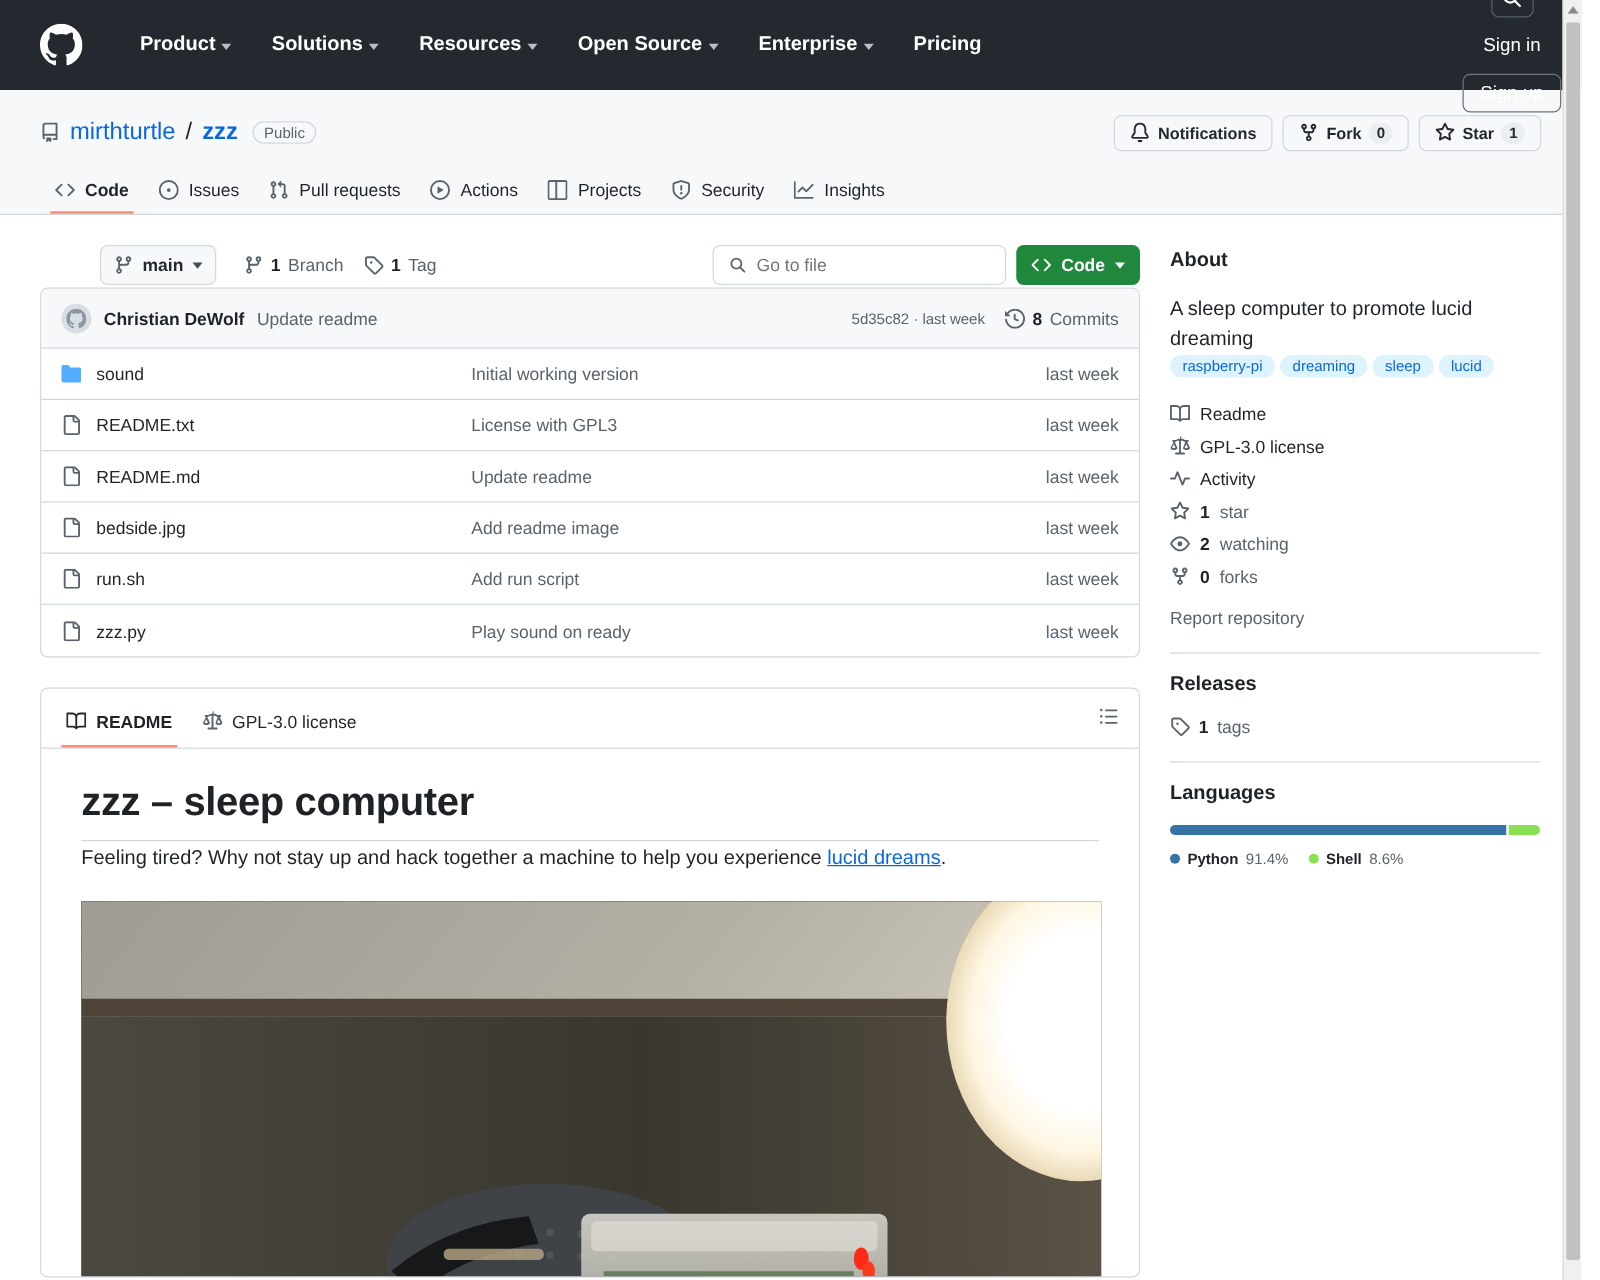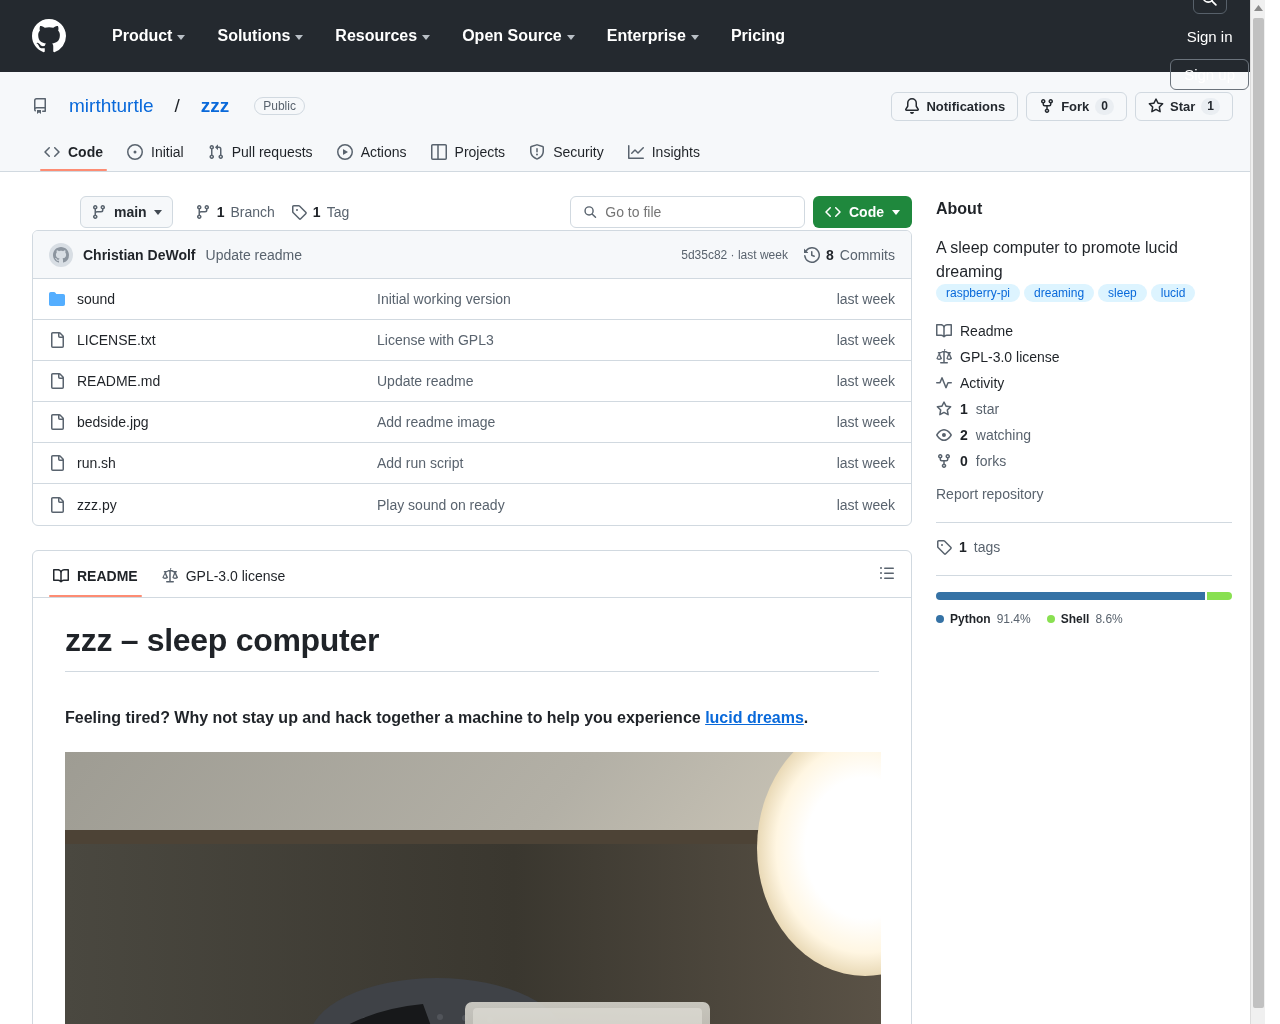--- a/index.html
+++ b/index.html
@@ -36,21 +36,21 @@
   }
   .signin-link { color: #ffffff; font-size: 15px; cursor: pointer; padding: 0 4px; }
   .signup-btn {
     color: #ffffff; font-size: 15px; border: 1px solid #6b737c;
     border-radius: 6px; padding: 6px 13px; cursor: pointer;
   }
 
   
   .repo-head { background: #f6f8fa; border-bottom: 1px solid #d1d9e0; padding: 16px 32px 0 32px; }
   .repo-title-row { display: flex; align-items: center; height: 36px; }
-  .repo-title { display: flex; align-items: center; gap: 21px; font-size: 19px; }
+  .repo-title { display: flex; align-items: center; gap: 8px; font-size: 19px; }
   .repo-owner { color: #0969da; cursor: pointer; }
   .repo-slash { color: #1f2328; font-weight: 400; }
   .repo-name { color: #0969da; font-weight: 600; cursor: pointer; }
   .vis-badge {
     font-size: 12px; color: #59636e; border: 1px solid #d1d9e0;
     border-radius: 2em; padding: 1px 8px; margin-left: 4px;
   }
   .repo-actions { margin-left: auto; display: flex; align-items: flex-end; gap: 8px; padding-left: 24px; }
   .btn-sm {
     display: flex; align-items: center; gap: 6px;
@@ -161,21 +161,21 @@
   .readme-tab.active::after {
     content: ""; position: absolute; left: 8px; right: 8px; bottom: -1px;
     height: 2px; background: #fd8c73; border-radius: 6px;
   }
   .outline-btn { margin-left: auto; padding: 6px 8px 12px 8px; cursor: pointer; }
   .readme-body { padding: 24px 32px 0 32px; }
   .readme-h1 {
     font-size: 32px; font-weight: 600; color: #1f2328;
     padding-bottom: 12px; border-bottom: 1px solid #d1d9e0; letter-spacing: -0.3px;
   }
-  .readme-p { font-size: 16px; color: #1f2328; margin-top: 34px; line-height: 1.5; font-weight: bold; }
+  .readme-p { font-size: 16px; color: #1f2328; margin-top: 2px; line-height: 1.5; }
   .readme-p a { color: #0969da; text-decoration: underline; }
   .readme-photo {
     width: 816px; height: 300px; margin-top: 22px; position: relative;
     overflow: hidden; background: #3c3a33;
   }
 
   
   .side-h { font-size: 16px; font-weight: 600; color: #1f2328; }
   .side-desc { font-size: 16px; color: #1f2328; margin-top: 18px; line-height: 1.5; }
   .topics { display: flex; flex-wrap: wrap; gap: 4px; }
@@ -304,21 +304,21 @@
         <svg width="16" height="16" viewBox="0 0 16 16" fill="#59636e">
             <path d="m11.28 3.22 4.25 4.25a.75.75 0 0 1 0 1.06l-4.25 4.25a.749.749 0 0 1-1.275-.326.749.749 0 0 1 .215-.734L13.94 8l-3.72-3.72a.749.749 0 0 1 .326-1.275.749.749 0 0 1 .734.215Zm-6.56 0a.751.751 0 0 1 1.042.018.751.751 0 0 1 .018 1.042L2.06 8l3.72 3.72a.749.749 0 0 1-.326 1.275.749.749 0 0 1-.734-.215L.47 8.53a.75.75 0 0 1 0-1.06Z"></path>
           </svg>
         <span>Code</span>
       </div>
       <div class="repo-tab">
         <svg width="16" height="16" viewBox="0 0 16 16" fill="#59636e">
             <path d="M8 9.5a1.5 1.5 0 1 0 0-3 1.5 1.5 0 0 0 0 3Z"></path>
             <path d="M8 0a8 8 0 1 1 0 16A8 8 0 0 1 8 0ZM1.5 8a6.5 6.5 0 1 0 13 0 6.5 6.5 0 0 0-13 0Z"></path>
           </svg>
-        <span>Initial</span>
+        <span>Issues</span>
       </div>
       <div class="repo-tab">
         <svg width="16" height="16" viewBox="0 0 16 16" fill="#59636e">
             <path d="M1.5 3.25a2.25 2.25 0 1 1 3 2.122v5.256a2.251 2.251 0 1 1-1.5 0V5.372A2.25 2.25 0 0 1 1.5 3.25Zm5.677-.177L9.573.677A.25.25 0 0 1 10 .854V2.5h1A2.5 2.5 0 0 1 13.5 5v5.628a2.251 2.251 0 1 1-1.5 0V5a1 1 0 0 0-1-1h-1v1.646a.25.25 0 0 1-.427.177L7.177 3.427a.25.25 0 0 1 0-.354ZM3.75 2.5a.75.75 0 1 0 0 1.5.75.75 0 0 0 0-1.5Zm0 9.5a.75.75 0 1 0 0 1.5.75.75 0 0 0 0-1.5Zm8.25.75a.75.75 0 1 0 1.5 0 .75.75 0 0 0-1.5 0Z"></path>
           </svg>
         <span>Pull requests</span>
       </div>
       <div class="repo-tab">
         <svg width="16" height="16" viewBox="0 0 16 16" fill="#59636e">
             <path d="M8 0a8 8 0 1 1 0 16A8 8 0 0 1 8 0ZM1.5 8a6.5 6.5 0 1 0 13 0 6.5 6.5 0 0 0-13 0Zm4.879-2.773 4.264 2.559a.25.25 0 0 1 0 .428l-4.264 2.559A.25.25 0 0 1 6 10.559V5.442a.25.25 0 0 1 .379-.215Z"></path>
@@ -420,21 +420,21 @@
           <span class="file-name">sound</span>
           <span class="file-commit">Initial working version</span>
           <span class="file-age">last week</span>
         </div>
         <div class="file-row">
           <span class="file-icon">
             <svg width="16" height="16" viewBox="0 0 16 16" fill="#59636e">
                 <path d="M2 1.75C2 .784 2.784 0 3.75 0h6.586c.464 0 .909.184 1.237.513l2.914 2.914c.329.328.513.773.513 1.237v9.586A1.75 1.75 0 0 1 13.25 16h-9.5A1.75 1.75 0 0 1 2 14.25Zm1.75-.25a.25.25 0 0 0-.25.25v12.5c0 .138.112.25.25.25h9.5a.25.25 0 0 0 .25-.25V6h-2.75A1.75 1.75 0 0 1 9 4.25V1.5Zm6.75.062V4.25c0 .138.112.25.25.25h2.688l-.011-.013-2.914-2.914-.013-.011Z"></path>
               </svg>
           </span>
-          <span class="file-name">LICENSE.txt</span>
+          <span class="file-name">README.txt</span>
           <span class="file-commit">License with GPL3</span>
           <span class="file-age">last week</span>
         </div>
         <div class="file-row">
           <span class="file-icon">
             <svg width="16" height="16" viewBox="0 0 16 16" fill="#59636e">
                 <path d="M2 1.75C2 .784 2.784 0 3.75 0h6.586c.464 0 .909.184 1.237.513l2.914 2.914c.329.328.513.773.513 1.237v9.586A1.75 1.75 0 0 1 13.25 16h-9.5A1.75 1.75 0 0 1 2 14.25Zm1.75-.25a.25.25 0 0 0-.25.25v12.5c0 .138.112.25.25.25h9.5a.25.25 0 0 0 .25-.25V6h-2.75A1.75 1.75 0 0 1 9 4.25V1.5Zm6.75.062V4.25c0 .138.112.25.25.25h2.688l-.011-.013-2.914-2.914-.013-.011Z"></path>
               </svg>
           </span>
           <span class="file-name">README.md</span>
@@ -619,29 +619,31 @@
           <svg width="16" height="16" viewBox="0 0 16 16" fill="#59636e">
               <path d="M5 5.372v.878c0 .414.336.75.75.75h4.5a.75.75 0 0 0 .75-.75v-.878a2.25 2.25 0 1 1 1.5 0v.878a2.25 2.25 0 0 1-2.25 2.25h-1.5v2.128a2.251 2.251 0 1 1-1.5 0V8.5h-1.5A2.25 2.25 0 0 1 3.5 6.25v-.878a2.25 2.25 0 1 1 1.5 0ZM5 3.25a.75.75 0 1 0-1.5 0 .75.75 0 0 0 1.5 0Zm6.75.75a.75.75 0 1 0 0-1.5.75.75 0 0 0 0 1.5Zm-3 8.75a.75.75 0 1 0-1.5 0 .75.75 0 0 0 1.5 0Z"></path>
             </svg>
           <b>0</b>
           <span>forks</span>
         </div>
         <div class="side-report">Report repository</div>
       </div>
 
       <div class="side-sep"></div>
+      <div class="side-h">Releases</div>
       <div class="tags-row">
         <svg width="16" height="16" viewBox="0 0 16 16" fill="#59636e">
             <path d="M1 7.775V2.75C1 1.784 1.784 1 2.75 1h5.025c.464 0 .91.184 1.238.513l6.25 6.25a1.75 1.75 0 0 1 0 2.474l-5.026 5.026a1.75 1.75 0 0 1-2.474 0l-6.25-6.25A1.752 1.752 0 0 1 1 7.775Zm1.5 0c0 .066.026.13.073.177l6.25 6.25a.25.25 0 0 0 .354 0l5.025-5.025a.25.25 0 0 0 0-.354l-6.25-6.25a.25.25 0 0 0-.177-.073H2.75a.25.25 0 0 0-.25.25ZM6 5a1 1 0 1 1 0 2 1 1 0 0 1 0-2Z"></path>
           </svg>
         <b>1</b>
         <span>tags</span>
       </div>
 
       <div class="side-sep"></div>
+      <div class="side-h">Languages</div>
       <div class="lang-bar">
         <div id="lang-seg-0" style="width: 91.4%; background: rgb(53, 114, 165);"></div>
         <div id="lang-seg-1" style="width: 8.6%; background: rgb(137, 224, 81);"></div>
       </div>
       <div class="lang-legend">
         <div class="lang-item">
           <span class="dot" id="lang-dot-0" style="background: rgb(53, 114, 165);"></span>
           <b>Python</b>
           <span>91.4%</span>
         </div>

